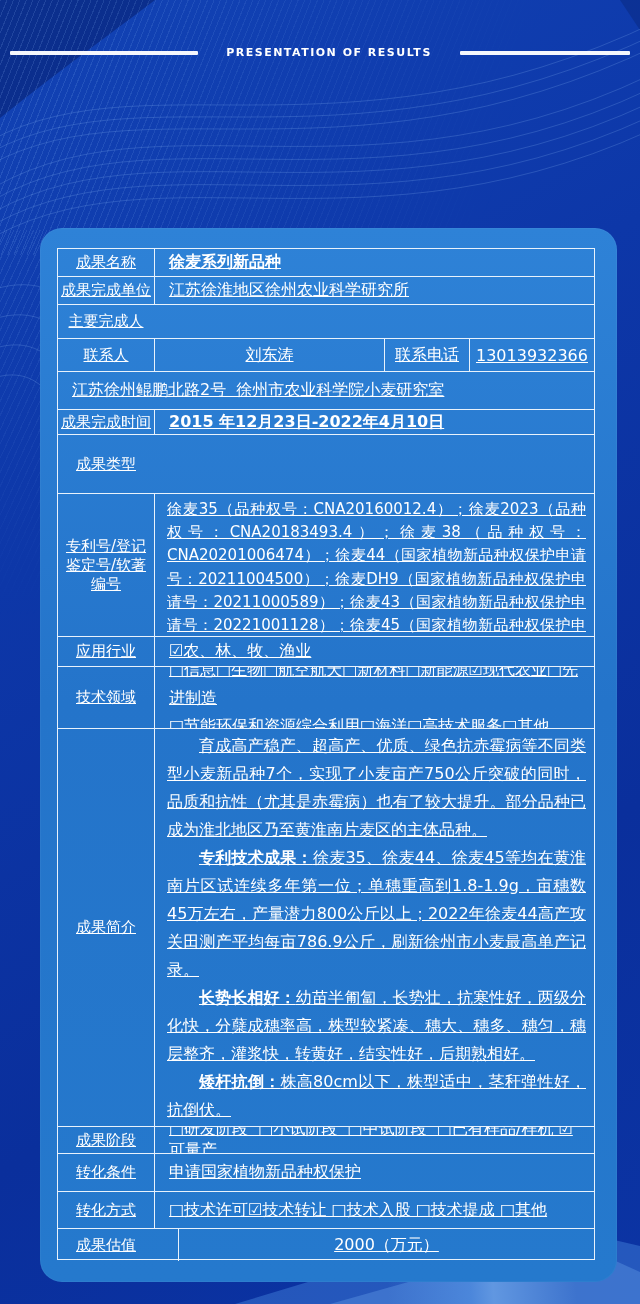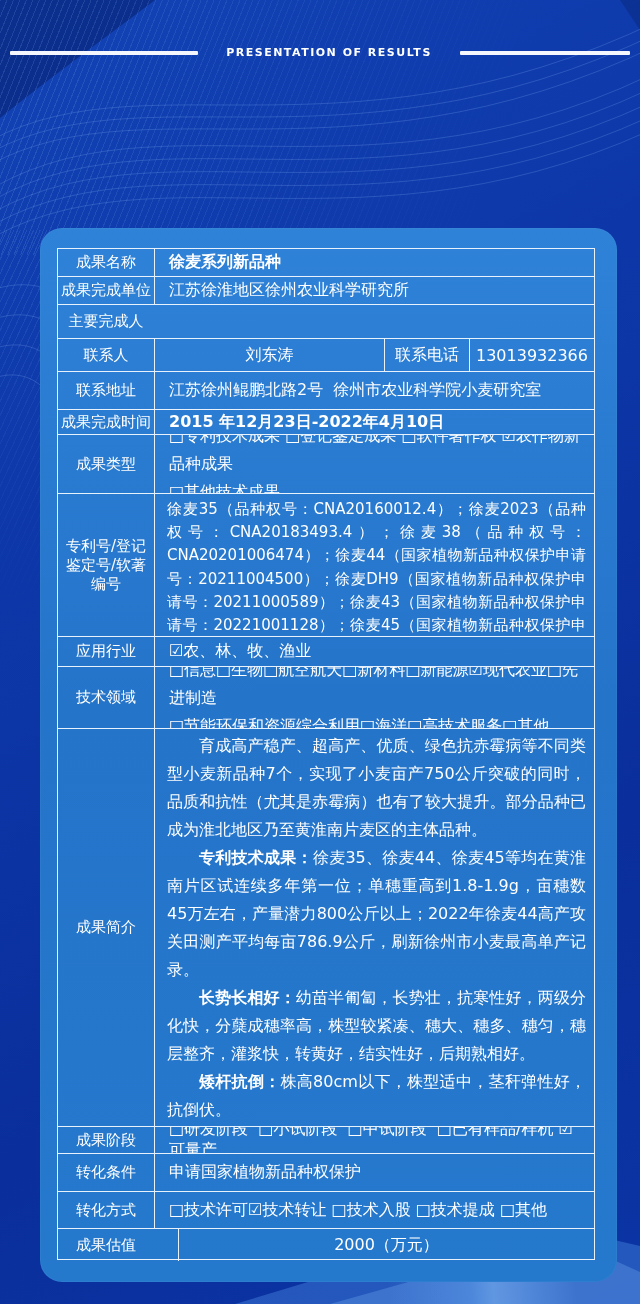--- a/index.html
+++ b/index.html
@@ -53,21 +53,21 @@
   
   .panel{
     position:absolute;left:40px;top:228px;width:577px;height:1054px;
     border-radius:22px;
     background:linear-gradient(180deg,#2e82d7 0%,#2474ca 45%,#2579cd 100%);
     box-shadow:0 0 0 1px rgba(255,255,255,.04) inset;
   }
   .tbl{
     position:absolute;left:17px;top:20px;width:538px;height:1012px;
     border:1px solid #e8f2fc;box-sizing:border-box;
-    color:#ffffff;font-size:16px;
+    color:#ffffff;font-size:16px;text-decoration:underline;
   }
   .row{display:flex;box-sizing:border-box;border-top:1px solid #e8f2fc;}
   .row:first-child{border-top:none;}
   .cell{box-sizing:border-box;border-left:1px solid #e8f2fc;display:flex;align-items:center;overflow:hidden;}
   .cell:first-child{border-left:none;}
   .lbl{width:96px;flex:none;justify-content:center;text-align:center;font-size:15px;line-height:19px;padding:0 3px;}
   .val{flex:1;padding:0 10px 0 14px;}
   .val.center{justify-content:center;padding:0 4px;text-align:center;}
   .bold{font-weight:bold;}
   .pre{white-space:pre-wrap;}
@@ -140,35 +140,30 @@
     </div>
 
     <div class="row r4">
       <div class="cell lbl">联系人</div>
       <div class="cell val center c-contact-name">刘东涛</div>
       <div class="cell val center c-contact-phlbl">联系电话</div>
       <div class="cell val center c-contact-phone">13013932366</div>
     </div>
 
     <div class="row r5">
-      <div class="cell lbl">联系地址</div>
       <div class="cell val pre">江苏徐州鲲鹏北路2号  徐州市农业科学院小麦研究室</div>
     </div>
 
     <div class="row r6">
       <div class="cell lbl">成果完成时间</div>
       <div class="cell val bold pre">2015 年12月23日-2022年4月10日</div>
     </div>
 
     <div class="row r7">
       <div class="cell lbl">成果类型</div>
-      <div class="cell val two-line pre">
-        <span>□专利技术成果 □登记鉴定成果 □软件著作权 ☑农作物新品种成果</span>
-        <span>□其他技术成果</span>
-      </div>
     </div>
 
     <div class="row r8">
       <div class="cell lbl">专利号/登记鉴定号/软著编号</div>
       <div class="cell val patent-cell">
         <div class="patent-text">徐麦35（品种权号：CNA20160012.4）；徐麦2023（品种权号：CNA20183493.4）；徐麦38（品种权号：CNA20201006474）；徐麦44（国家植物新品种权保护申请号：20211004500）；徐麦DH9（国家植物新品种权保护申请号：20211000589）；徐麦43（国家植物新品种权保护申请号：20221001128）；徐麦45（国家植物新品种权保护申请号：20221002561）</div>
       </div>
     </div>
 
     <div class="row r9">

